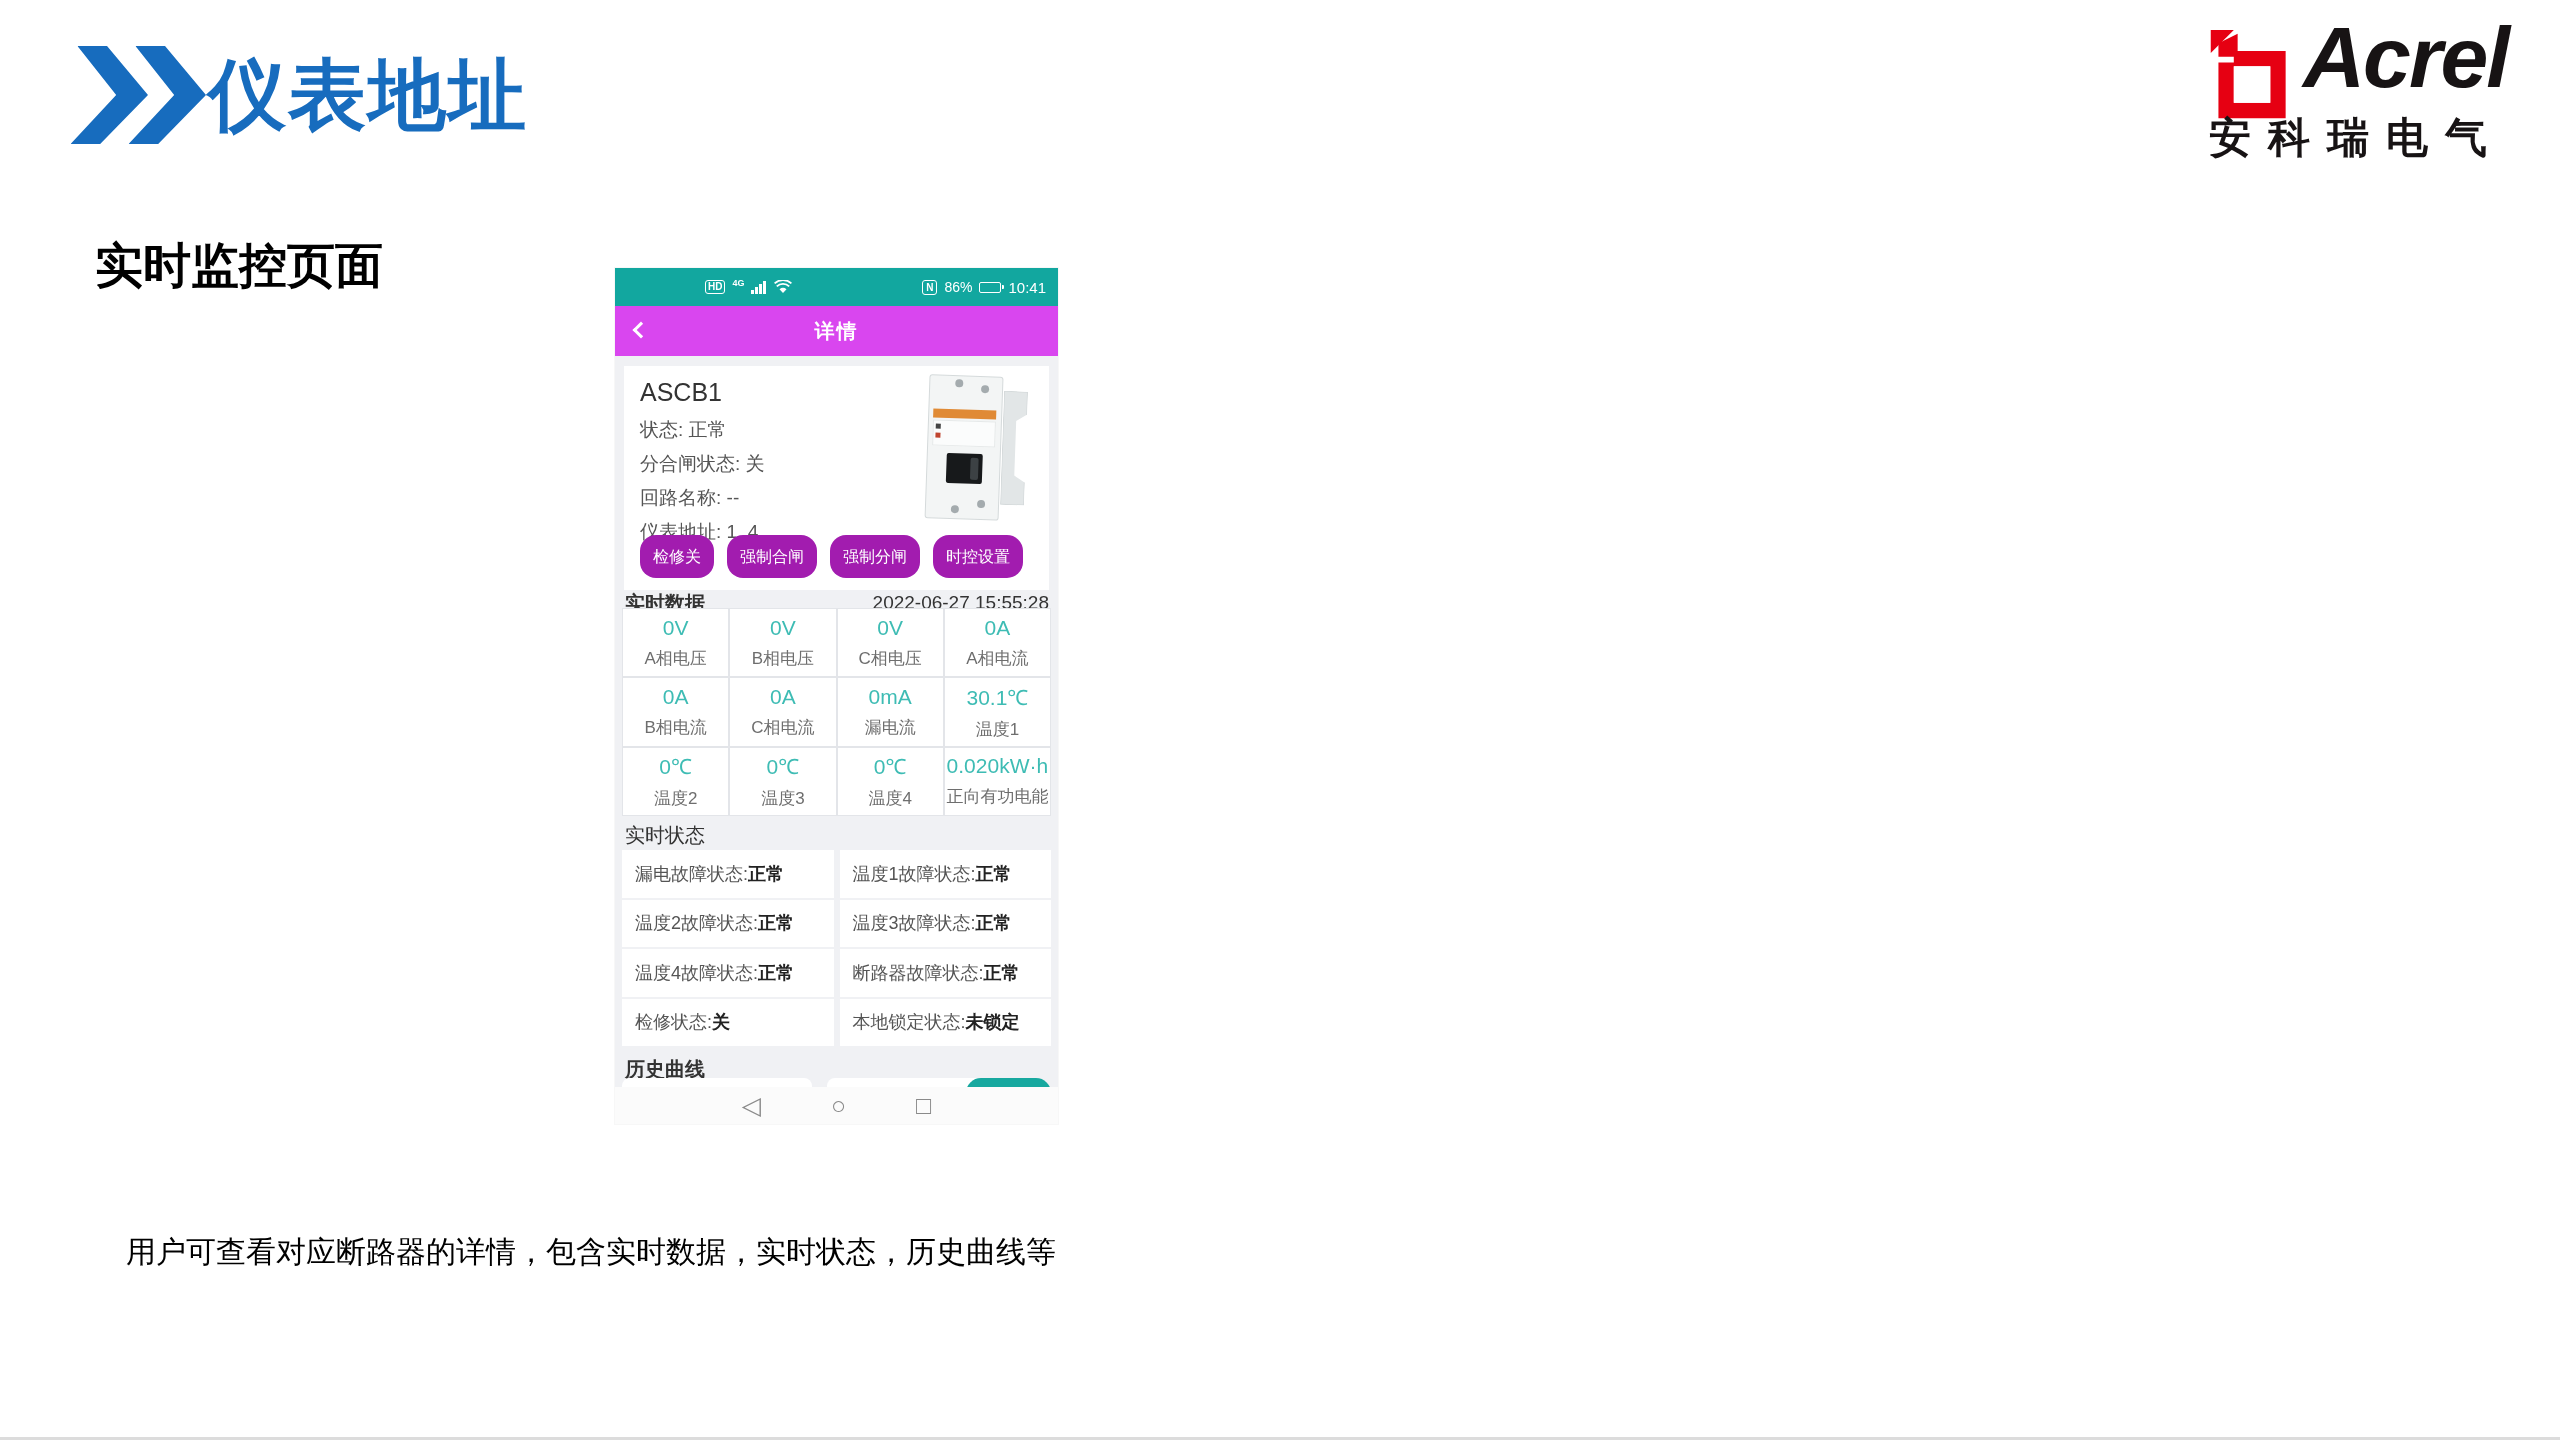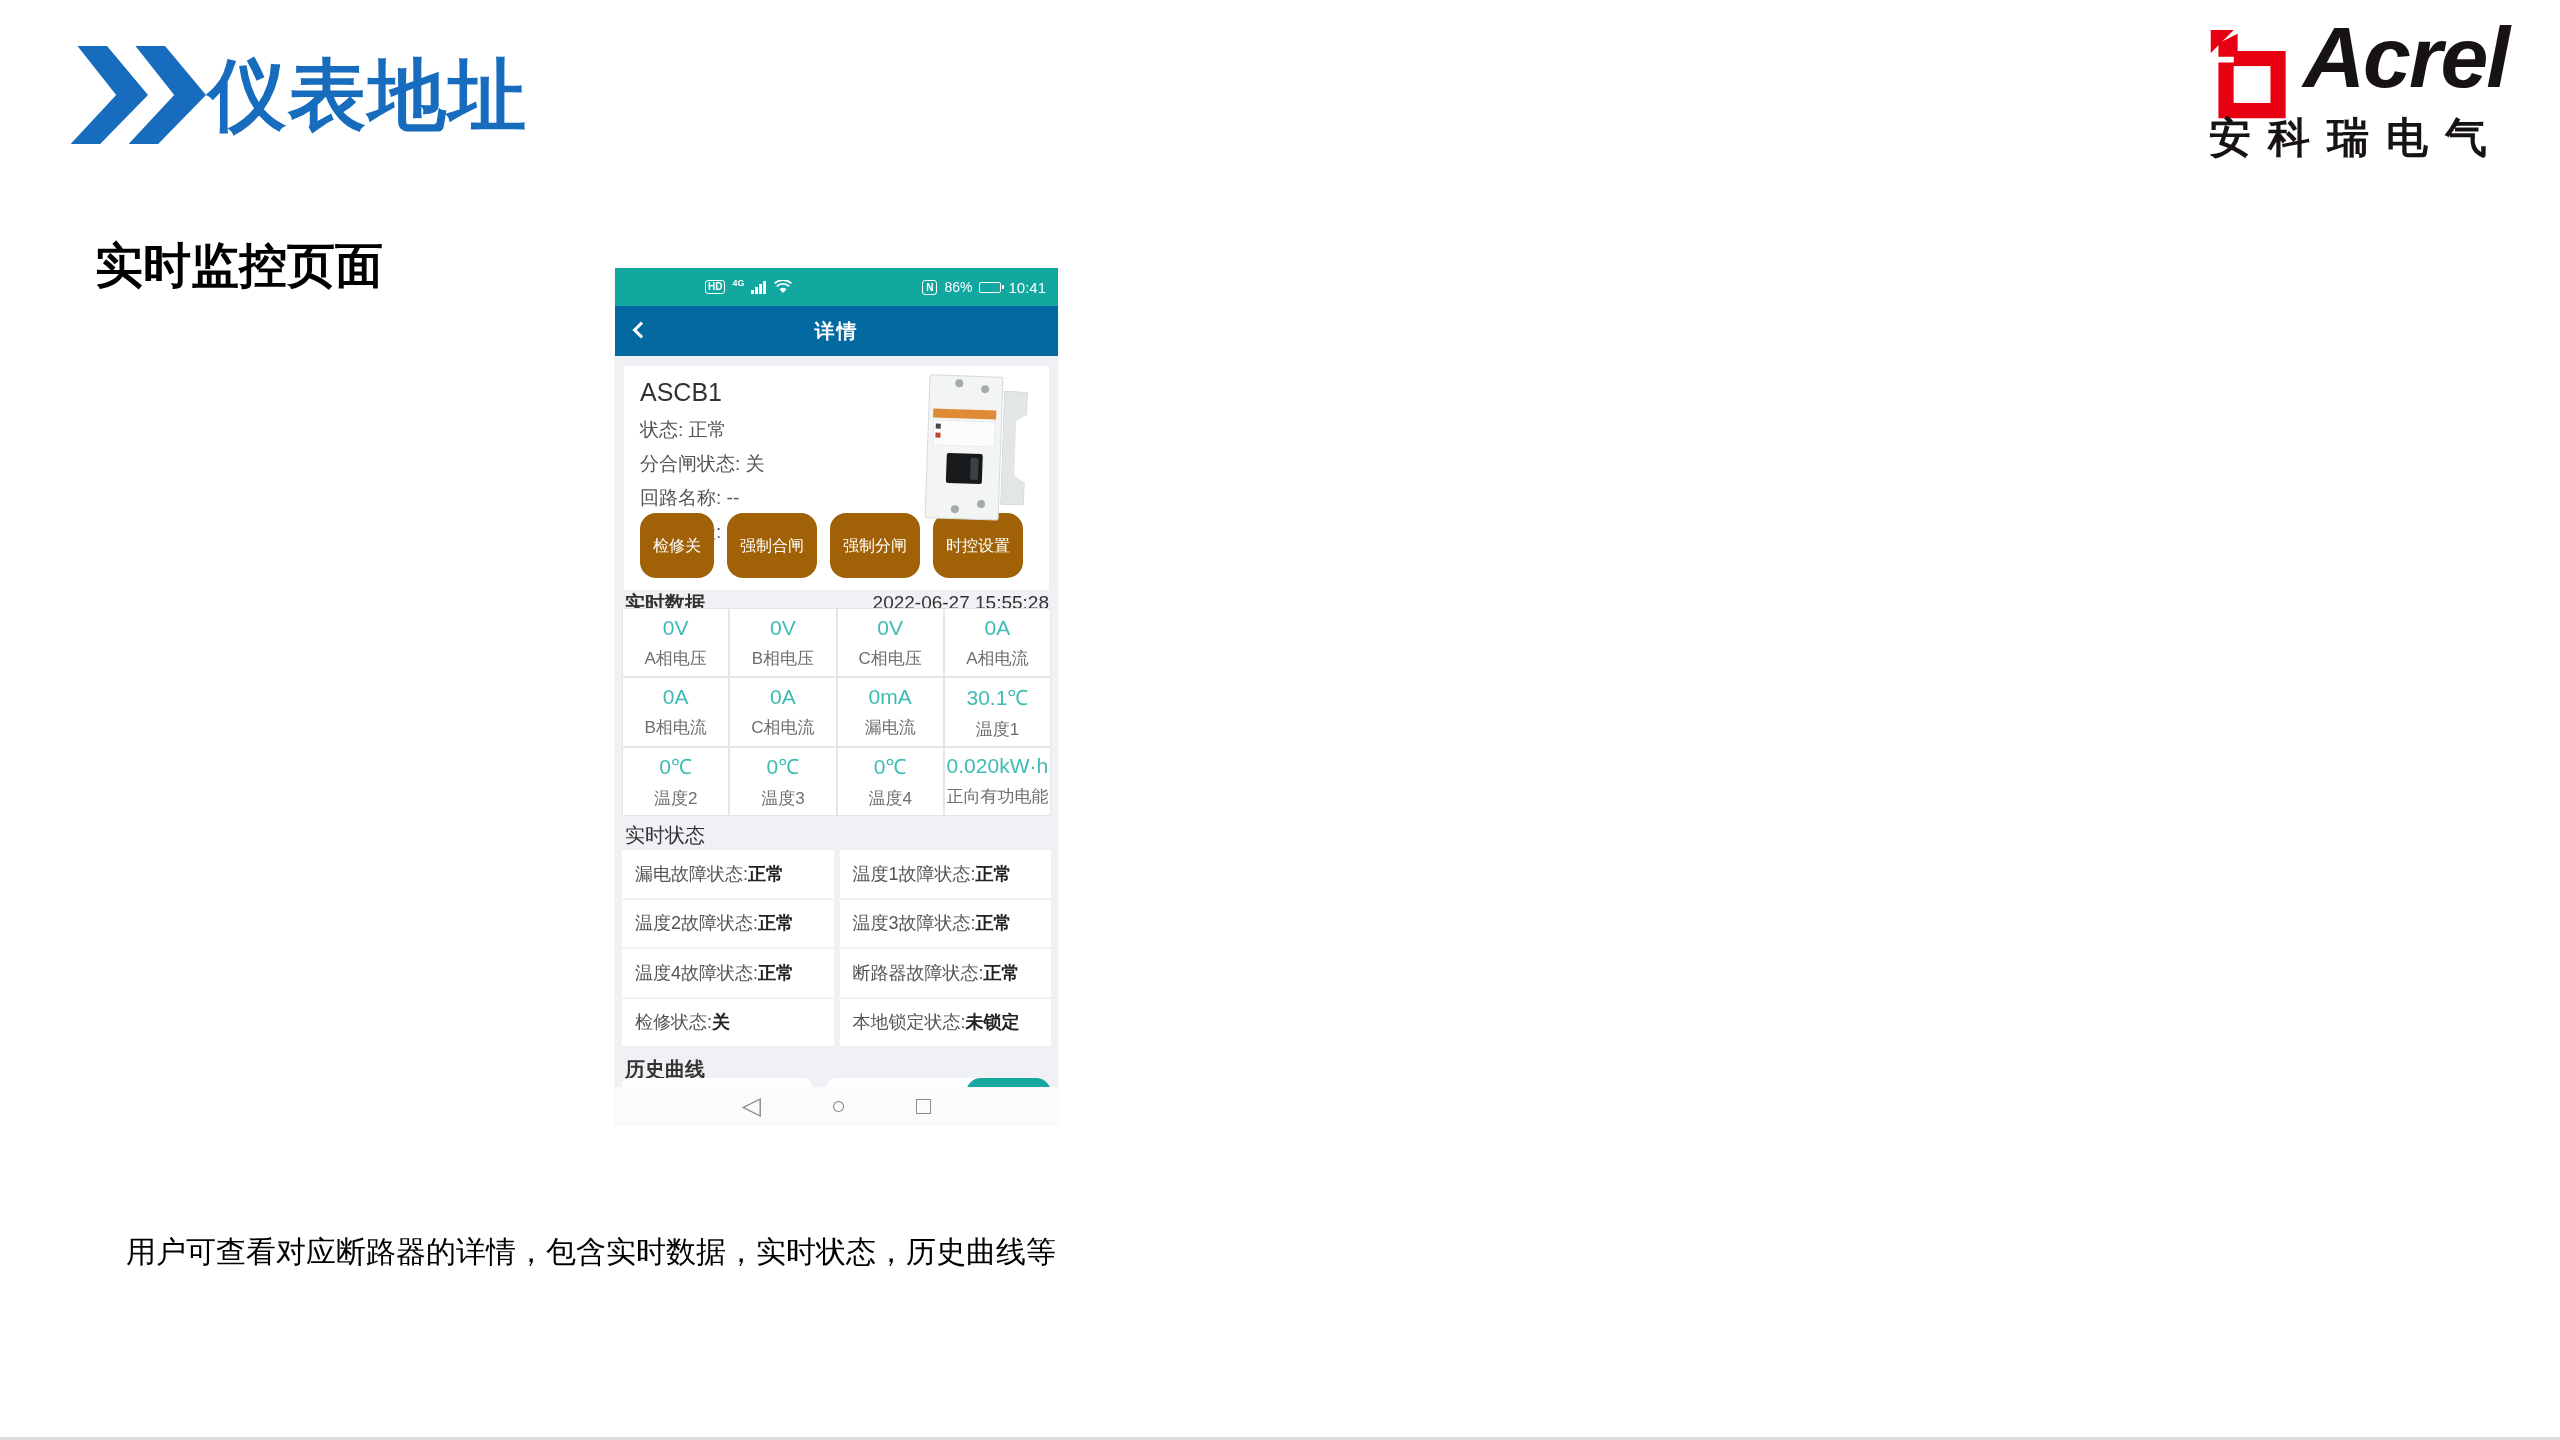--- a/index.html
+++ b/index.html
@@ -27,33 +27,33 @@
   .sb-left { display:flex; align-items:center; gap:7px; margin-left:78px; }
   .hd-badge { border:1px solid #fff; border-radius:3px; font-size:10px; font-weight:bold; padding:1px 2px; line-height:1; }
   .net-4g { font-size:9px; font-weight:bold; position:relative; top:-4px; }
   .sb-right { margin-left:auto; display:flex; align-items:center; gap:7px; }
   .nfc-badge { border:1.5px solid #fff; border-radius:3px; width:15px; height:15px; font-size:10px; font-weight:bold; display:flex; align-items:center; justify-content:center; }
   .battery { width:22px; height:11px; border:1px solid #fff; border-radius:2px; position:relative; padding:1px; }
   .battery::after { content:""; position:absolute; right:-4px; top:2.5px; width:2.5px; height:4px; background:#fff; border-radius:0 1px 1px 0; }
   .battery-fill { width:80%; height:100%; background:#fff; border-radius:1px; }
   .sb-time { font-size:15px; }
 
-  .p-header { height:50px; background:#0369a1; position:relative; display:flex; align-items:center; justify-content:center; }
+  .p-header { height:50px; background:#d946ef; position:relative; display:flex; align-items:center; justify-content:center; }
   .back-btn { position:absolute; left:16px; top:14px; width:22px; height:22px; cursor:pointer; }
   .back-chevron { position:absolute; left:4px; top:4px; width:12px; height:12px; border-left:3px solid #fff; border-bottom:3px solid #fff; transform:rotate(45deg); }
   .p-title { color:#fff; font-size:20px; font-weight:bold; letter-spacing:2px; }
 
   .p-body { flex:1; position:relative; background:#F0F1F4; overflow:hidden; }
 
   
   .card { position:absolute; left:9px; right:9px; top:10px; height:224px; background:#fff; border-radius:0; padding:12px 16px; }
   .dev-name { font-size:25px; color:#333; font-weight:500; margin-bottom:6px; }
   .dev-line { font-size:19px; color:#555; line-height:34px; }
   .btn-row { position:absolute; left:16px; bottom:12px; display:flex; gap:13px; }
-  .pill-btn { background:#a16207; color:#fff; font-size:16px; padding:23px 13px; border-radius:16px; line-height:1.2; white-space:nowrap; cursor:pointer; }
+  .pill-btn { background:#a21caf; color:#fff; font-size:16px; padding:12px 13px; border-radius:16px; line-height:1.2; white-space:nowrap; cursor:pointer; }
 
   
   .product { position:absolute; right:14px; top:8px; width:112px; height:150px; transform:rotate(2deg); }
   .pb-body { position:absolute; left:4px; top:2px; width:74px; height:144px; background:#F3F5F5; border:1px solid #D5DADB; border-radius:3px; }
   .pb-rail { position:absolute; left:79px; top:16px; width:24px; height:114px; background:#E2E6E7; border:1px solid #D5DADB;
              clip-path:polygon(0 0,100% 0,100% 20%,55% 26%,55% 74%,100% 80%,100% 100%,0 100%); }
   .pb-strip { position:absolute; left:9px; top:36px; width:63px; height:9px; background:#E08A35; }
   .pb-label { position:absolute; left:9px; top:47px; width:63px; height:26px; background:#FBFCFC; border:1px solid #E6E9E9; }
   .pb-dot-a { position:absolute; left:12px; top:51px; width:5px; height:5px; background:#444; }
   .pb-dot-b { position:absolute; left:12px; top:60px; width:5px; height:5px; background:#C0452F; }

